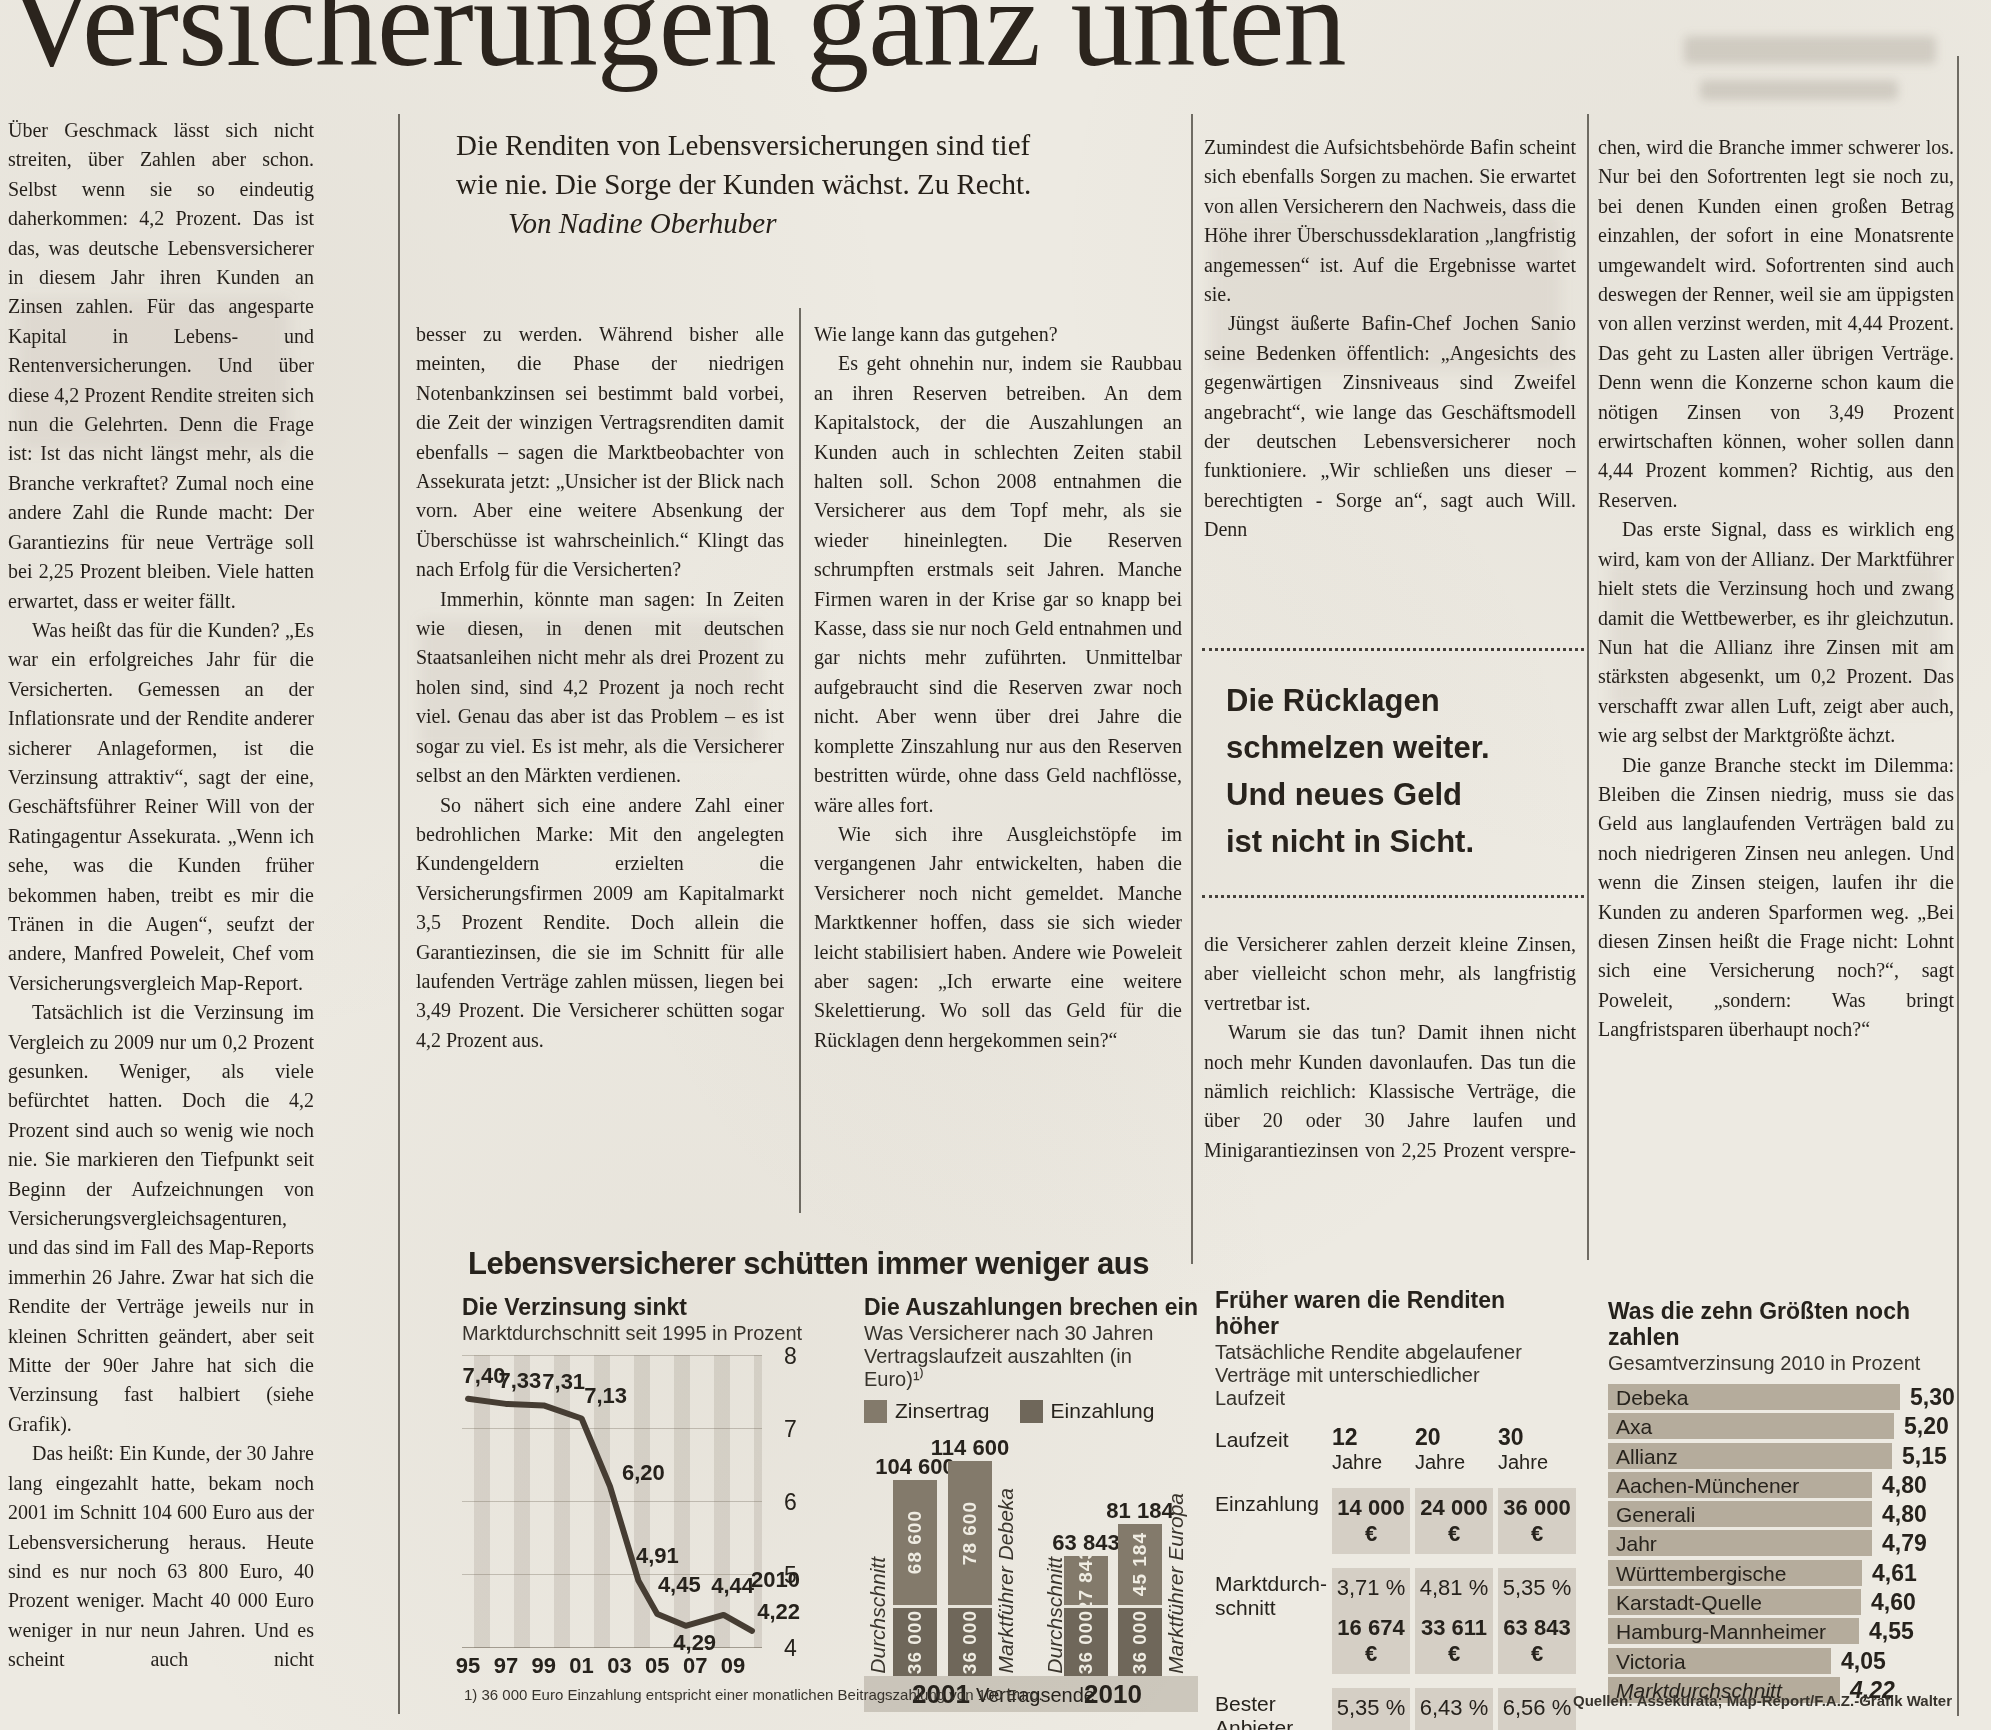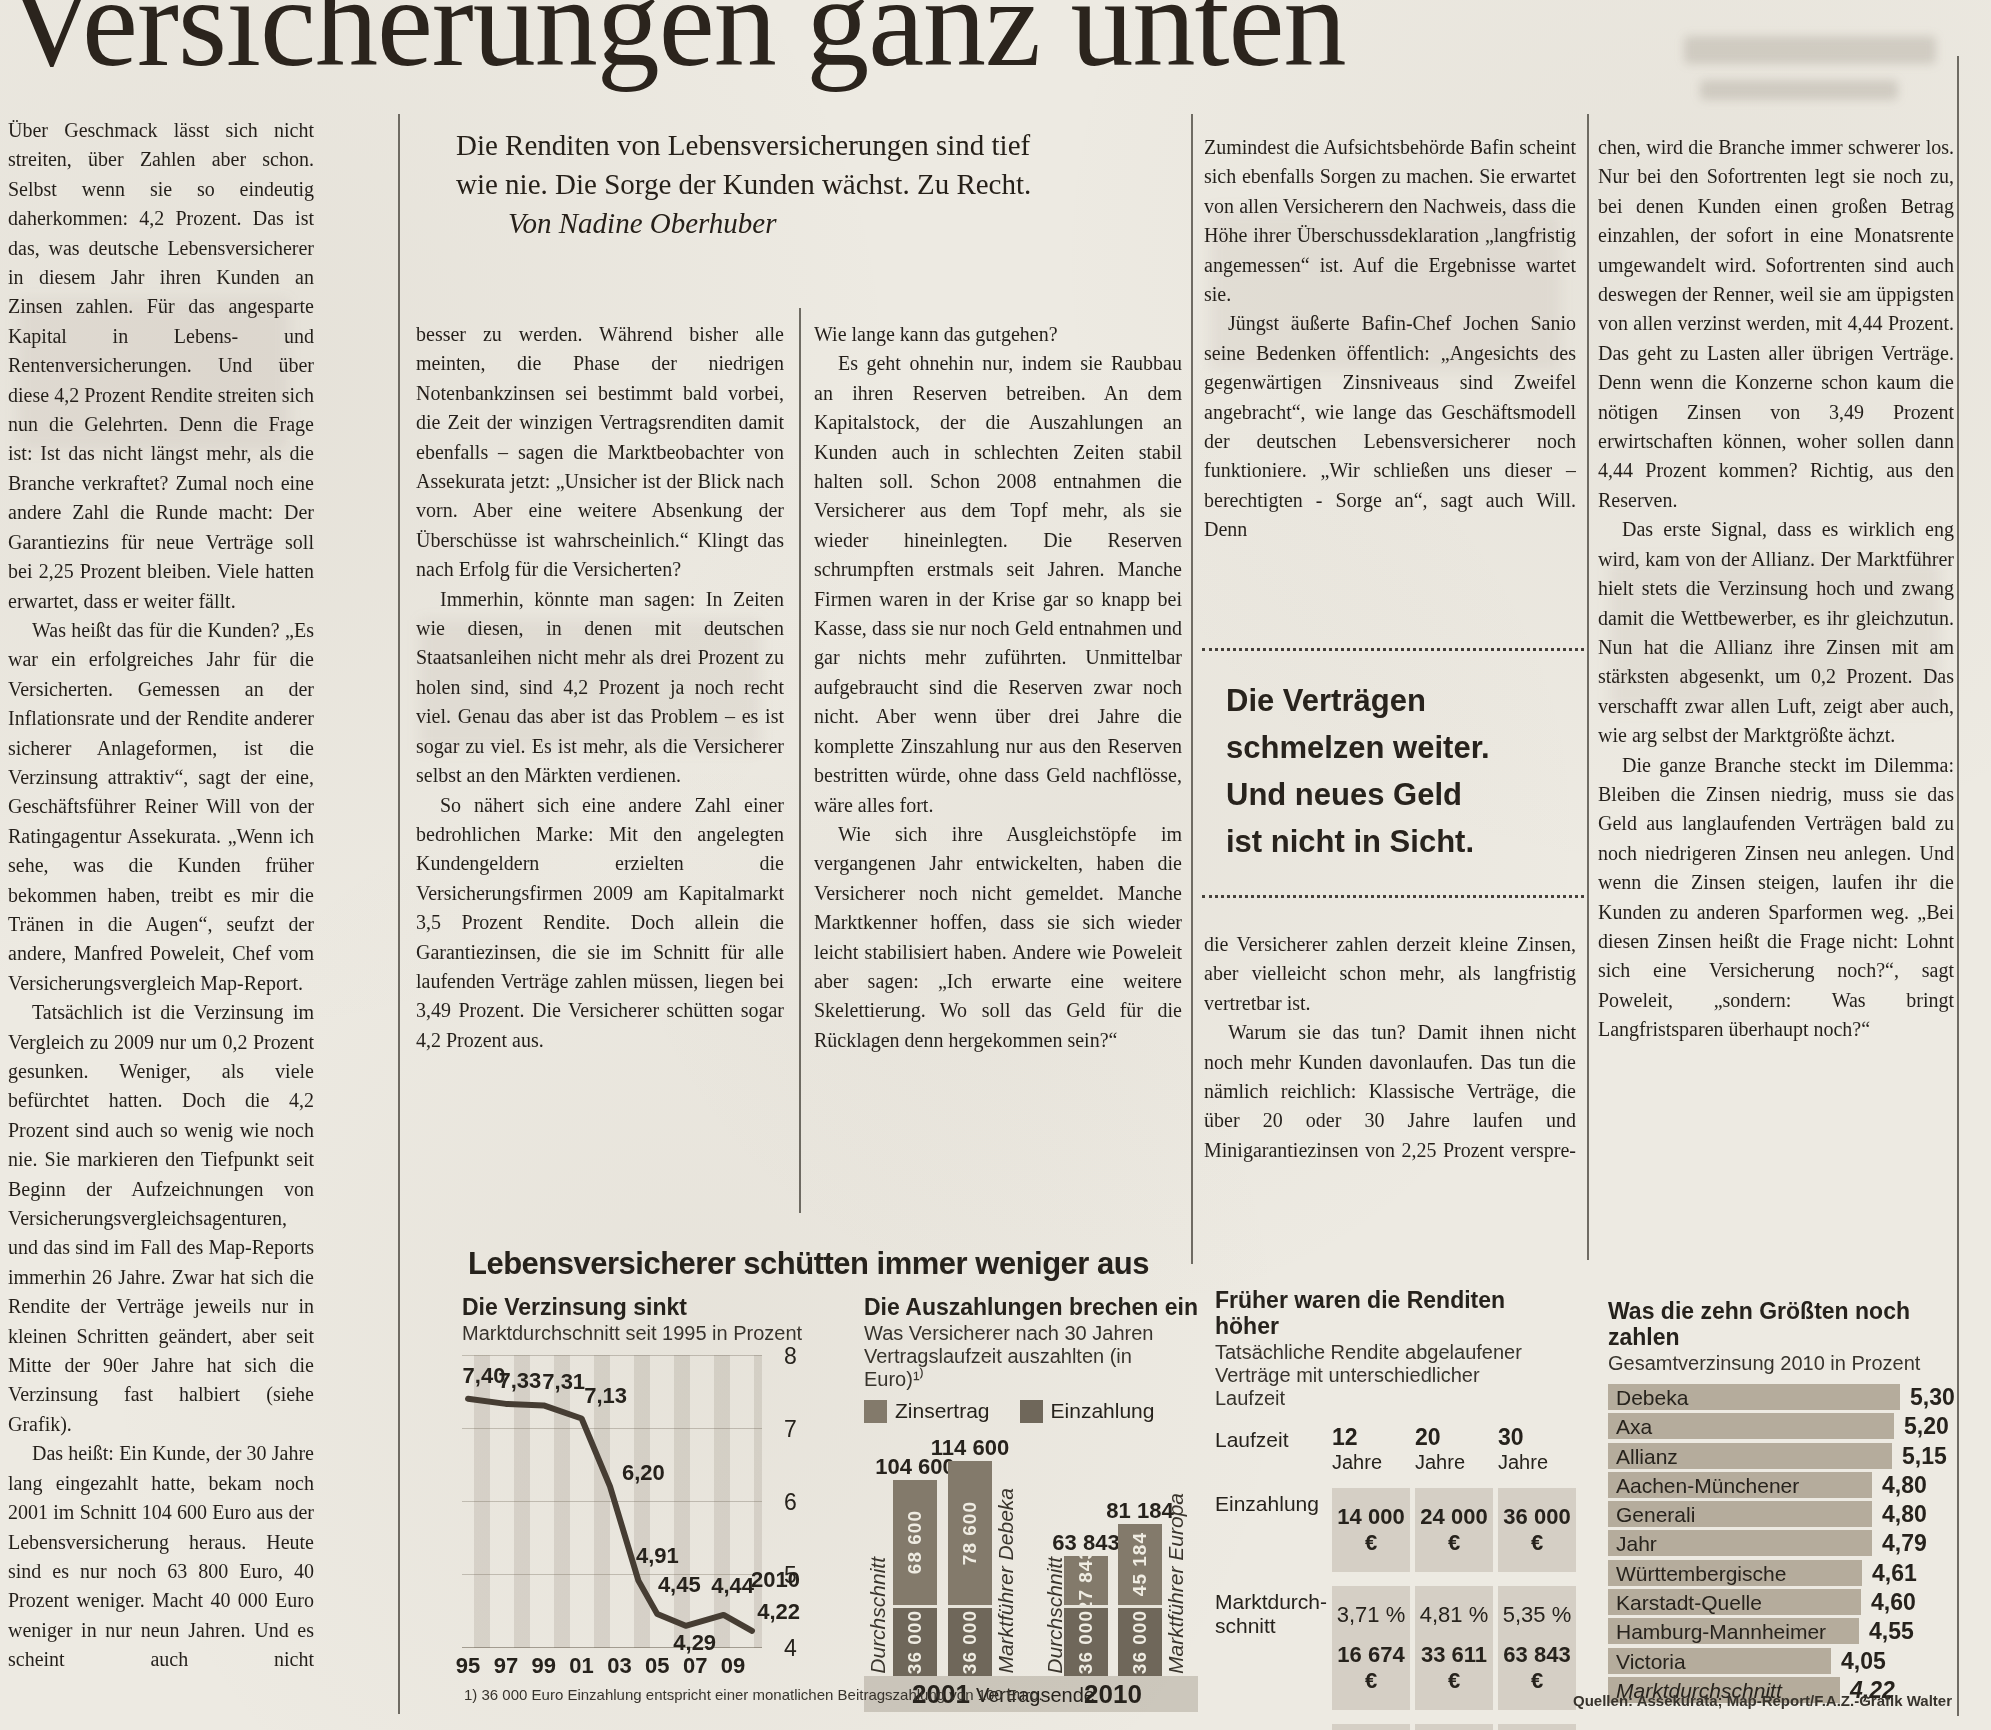--- a/index.html
+++ b/index.html
@@ -70,21 +70,21 @@
   .axisband{position:relative;height:36px;margin-top:0;background:rgba(118,106,90,.28);}
   .axisband span{position:absolute;top:3px;}
   .yb{font-weight:bold;font-size:26px;}
   .vb{font-size:20px;top:8px !important;}
   
   .tgrid{display:grid;grid-template-columns:112px 78px 78px 78px;gap:14px 5px;margin-top:14px;align-items:stretch;}
   .rowlabel{font-size:21px;line-height:24px;padding-top:4px;}
   .hcell{text-align:left;}
   .hnum{font-size:23px;font-weight:bold;}
   .hunit{font-size:20px;}
-  .tcell{background:rgba(128,115,96,.22);padding:16px 3px;text-align:center;
+  .tcell{background:rgba(128,115,96,.22);padding:7px 3px;text-align:center;
          display:flex;flex-direction:column;justify-content:space-between;}
   .pct{font-size:22px;}
   .eur{font-size:22px;font-weight:bold;margin-top:14px;}
   .tcell .eur:first-child{margin-top:0;}
   
   .hrows{margin-top:8px;}
   .hrow{position:relative;height:29.3px;}
   .hbarfill{position:absolute;left:0;top:1px;height:26px;background:#b5ac9c;}
   .hname{position:absolute;left:8px;top:3px;font-size:21px;color:#27231d;white-space:nowrap;}
   .hval{position:absolute;top:1px;font-weight:bold;font-size:23px;}
@@ -132,21 +132,21 @@
   <div class="col" id="col3" style="left:814px;top:320px;width:368px;height:902px">
       <p>Wie lange kann das gutgehen?</p>
       <p>Es geht ohnehin nur, indem sie Raubbau an ihren Reserven betreiben. An dem Kapitalstock, der die Auszahlungen an Kunden auch in schlechten Zeiten stabil halten soll. Schon 2008 entnahmen die Versicherer aus dem Topf mehr, als sie wieder hineinlegten. Die Reserven schrumpften erstmals seit Jahren. Manche Firmen waren in der Krise gar so knapp bei Kasse, dass sie nur noch Geld entnahmen und gar nichts mehr zuführten. Unmittelbar aufgebraucht sind die Reserven zwar noch nicht. Aber wenn über drei Jahre die komplette Zinszahlung nur aus den Reserven bestritten würde, ohne dass Geld nachflösse, wäre alles fort.</p>
       <p>Wie sich ihre Ausgleichstöpfe im vergangenen Jahr entwickelten, haben die Versicherer noch nicht gemeldet. Manche Marktkenner hoffen, dass sie sich wieder leicht stabilisiert haben. Andere wie Poweleit aber sagen: „Ich erwarte eine weitere Skelettierung. Wo soll das Geld für die Rücklagen denn hergekommen sein?“</p>
     </div>
   <div class="col" id="col4t" style="left:1204px;top:133px;width:372px;height:512px">
       <p>Zumindest die Aufsichtsbehörde Bafin scheint sich ebenfalls Sorgen zu machen. Sie erwartet von allen Versicherern den Nachweis, dass die Höhe ihrer Überschussdeklaration „langfristig angemessen“ ist. Auf die Ergebnisse wartet sie.</p>
       <p class="cont">Jüngst äußerte Bafin-Chef Jochen Sanio seine Bedenken öffentlich: „Angesichts des gegenwärtigen Zinsniveaus sind Zweifel angebracht“, wie lange das Geschäftsmodell der deutschen Lebensversicherer noch funktioniere. „Wir schließen uns dieser – berechtigten - Sorge an“, sagt auch Will. Denn</p>
     </div>
 
-  <div class="pullquote">Die Verträgen
+  <div class="pullquote">Die Rücklagen
 schmelzen weiter.
 Und neues Geld
 ist nicht in Sicht.</div>
 
   <div class="col" id="col4b" style="left:1204px;top:930px;width:372px;height:282px">
       <p>die Versicherer zahlen derzeit kleine Zinsen, aber vielleicht schon mehr, als langfristig vertretbar ist.</p>
       <p class="cont">Warum sie das tun? Damit ihnen nicht noch mehr Kunden davonlaufen. Das tun die nämlich reichlich: Klassische Verträge, die über 20 oder 30 Jahre laufen und Minigarantiezinsen von 2,25 Prozent verspre-</p>
     </div>
   <div class="col" id="col5" style="left:1598px;top:133px;width:356px;height:1128px">
       <p>chen, wird die Branche immer schwerer los. Nur bei den Sofortrenten legt sie noch zu, bei denen Kunden einen großen Betrag einzahlen, der sofort in eine Monatsrente umgewandelt wird. Sofortrenten sind auch deswegen der Renner, weil sie am üppigsten von allen verzinst werden, mit 4,44 Prozent. Das geht zu Lasten aller übrigen Verträge. Denn wenn die Konzerne schon kaum die nötigen Zinsen von 3,49 Prozent erwirtschaften können, woher sollen dann 4,44 Prozent kommen? Richtig, aus den Reserven.</p>

